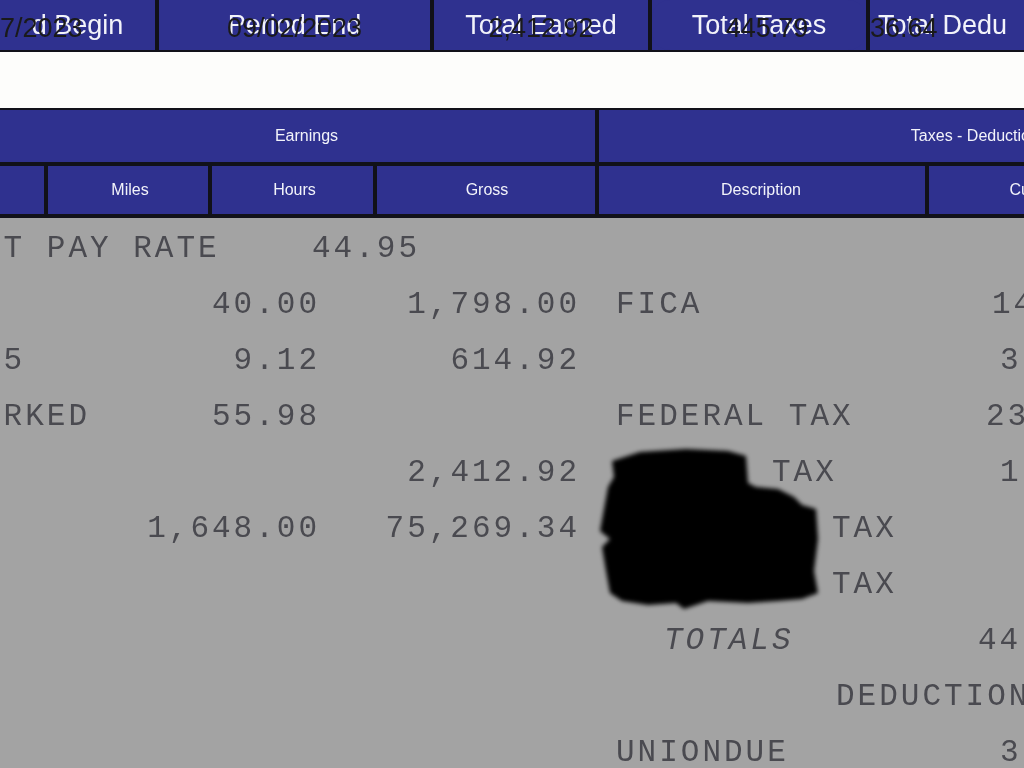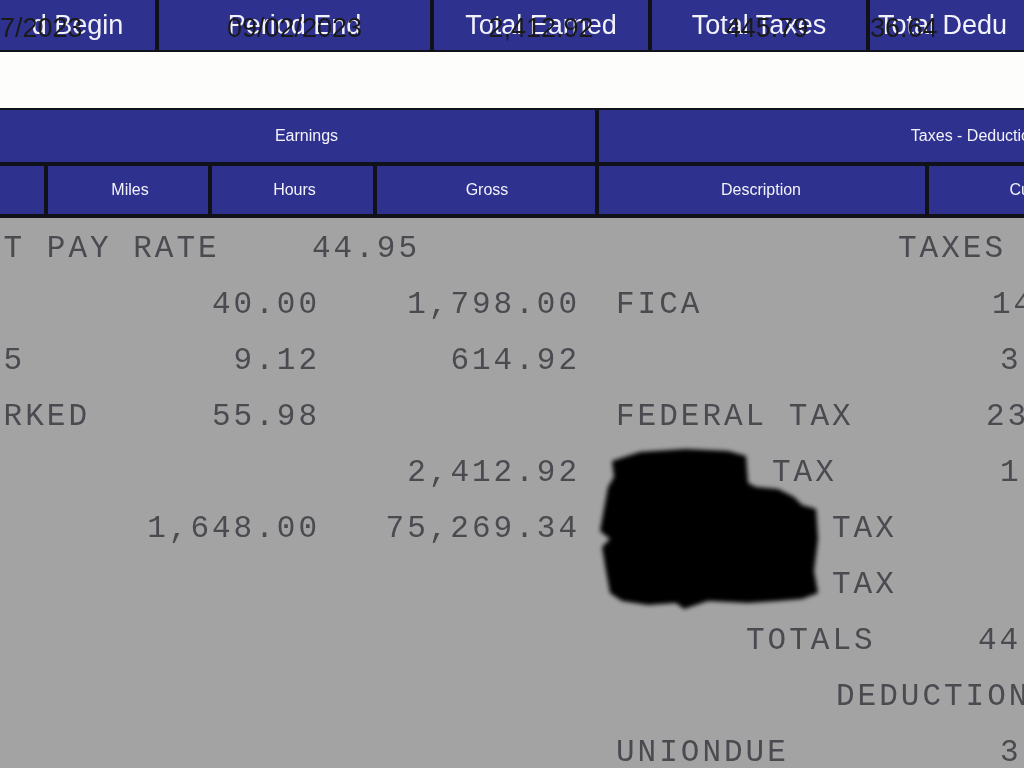--- a/index.html
+++ b/index.html
@@ -184,38 +184,37 @@
 
   <div class="mono" style="left:-18px; top:399px;">ORKED</div>
   <div class="mono rt" style="left:120px; top:399px; width:200px;">55.98</div>
 
   <div class="mono" style="left:-18px; top:455px;">S</div>
   <div class="mono rt" style="left:340px; top:455px; width:240px;">2,412.92</div>
 
   <div class="mono rt" style="left:120px; top:511px; width:200px;">1,648.00</div>
   <div class="mono rt" style="left:340px; top:511px; width:240px;">75,269.34</div>
 
-  <div class="mono" style="left:898px; top:231px;">TAXES</div>
 
   <div class="mono" style="left:616px; top:287px;">FICA</div>
   <div class="mono" style="left:992px; top:287px;">14</div>
 
   <div class="mono" style="left:1000px; top:343px;">3</div>
 
   <div class="mono" style="left:616px; top:399px;">FEDERAL TAX</div>
   <div class="mono" style="left:986px; top:399px;">23</div>
 
   <div class="mono" style="left:772px; top:455px;">TAX</div>
   <div class="mono" style="left:1000px; top:455px;">1</div>
 
   <div class="mono" style="left:832px; top:511px;">TAX</div>
 
   <div class="mono" style="left:832px; top:567px;">TAX</div>
 
-  <div class="mono" style="left:746px; top:623px;">TOTALS</div>
+  <div class="mono" style="left:664px; top:623px;font-style:italic;">TOTALS</div>
   <div class="mono" style="left:978px; top:623px;">44</div>
 
   <div class="mono" style="left:836px; top:679px;">DEDUCTION</div>
 
   <div class="mono" style="left:616px; top:735px;">UNIONDUE</div>
   <div class="mono" style="left:1000px; top:735px;">3</div>
 
   <svg id="redaction" viewBox="0 0 250 180">
     <defs>
       <filter id="soften" x="-20%" y="-20%" width="140%" height="140%">

